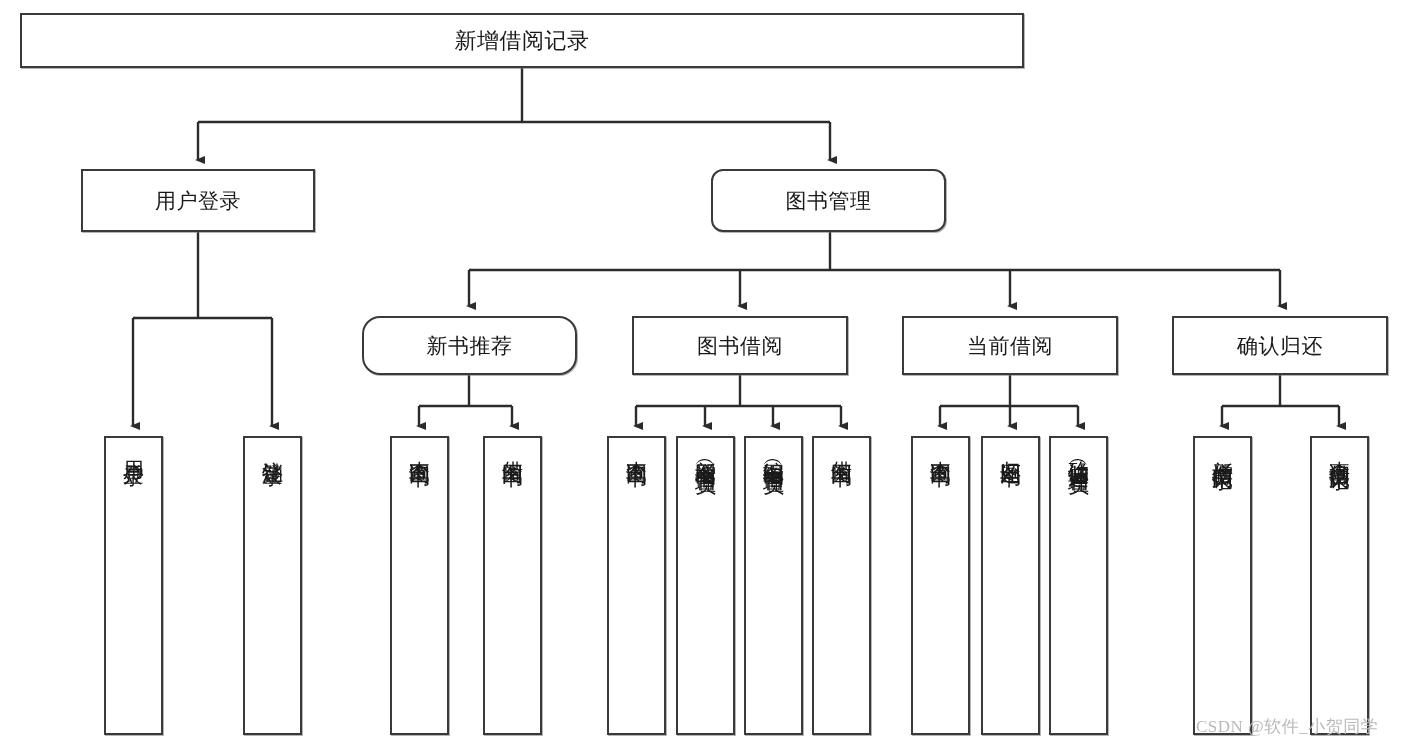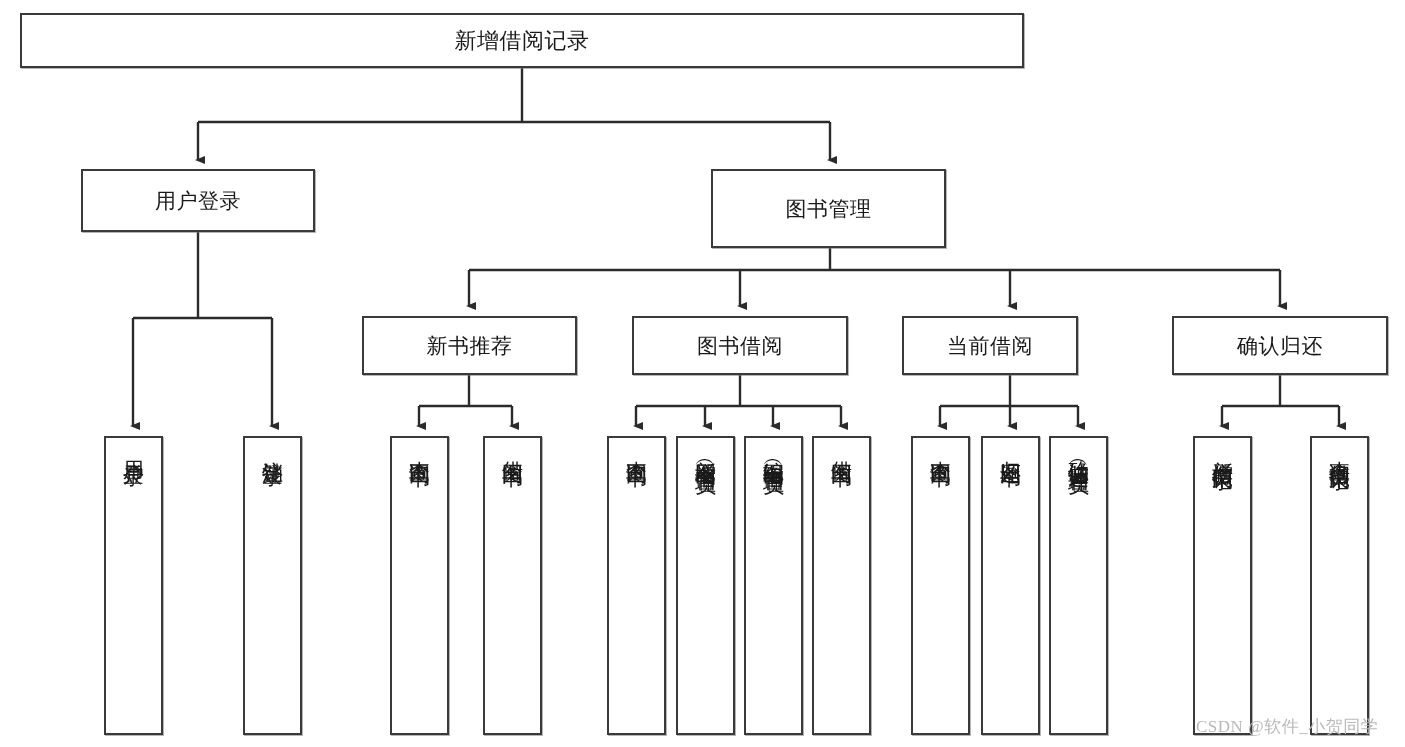--- a/index.html
+++ b/index.html
@@ -118,31 +118,31 @@
     </g>
   </svg>
 
   <div class="node root h" style="left:20px;top:13px;width:1004px;height:55px;">
     <span>新增借阅记录</span>
   </div>
 
   <div class="node h" style="left:81px;top:169px;width:234px;height:63px;">
     <span>用户登录</span>
   </div>
-  <div class="node h" style="left:711px;top:169px;width:235px;height:79px;">
+  <div class="node h" style="left:711px;top:169px;width:235px;height:63px;border-radius:12px;">
     <span>图书管理</span>
   </div>
 
-  <div class="node h" style="left:362px;top:316px;width:215px;height:59px;">
+  <div class="node h" style="left:362px;top:316px;width:215px;height:59px;border-radius:18px;">
     <span>新书推荐</span>
   </div>
   <div class="node h" style="left:632px;top:316px;width:216px;height:59px;">
     <span>图书借阅</span>
   </div>
-  <div class="node h" style="left:902px;top:316px;width:176px;height:59px;">
+  <div class="node h" style="left:902px;top:316px;width:216px;height:59px;">
     <span>当前借阅</span>
   </div>
   <div class="node h" style="left:1172px;top:316px;width:216px;height:59px;">
     <span>确认归还</span>
   </div>
 
   <div class="node leaf" style="left:104px;top:436px;width:59px;height:299px;">
     <span class="vlabel">用户登录</span>
   </div>
   <div class="node leaf" style="left:243px;top:436px;width:59px;height:299px;">

